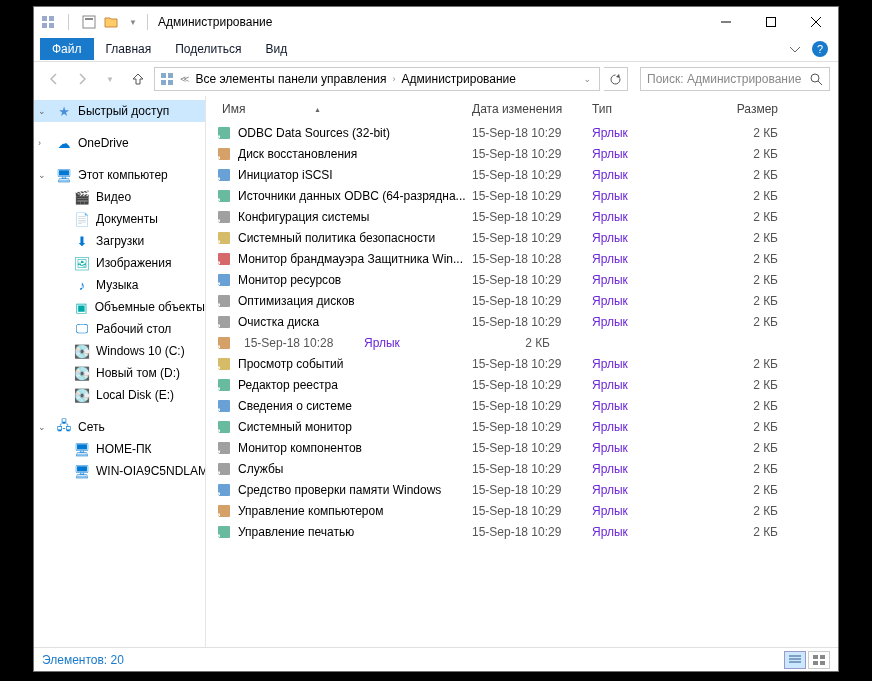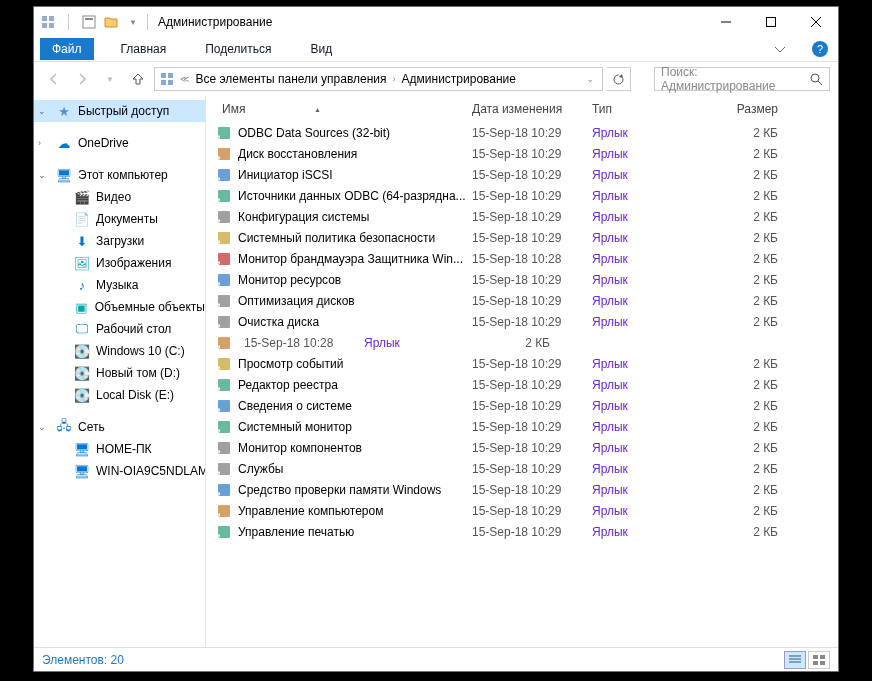--- a/index.html
+++ b/index.html
@@ -6,36 +6,36 @@
 body { background: #000; width: 872px; height: 681px; overflow: hidden; }
 .window { position: absolute; left: 33px; top: 6px; width: 806px; height: 666px; background: #fff; border: 1px solid #707070; display: flex; flex-direction: column; }
 .titlebar { height: 30px; display: flex; align-items: center; padding-left: 6px; background: #fff; }
 .titlebar .qat { display: flex; gap: 6px; align-items: center; }
 .titlebar .qat .ico { width: 16px; height: 16px; display: inline-flex; align-items: center; justify-content: center; color: #555; }
 .titlebar .sep { width: 1px; height: 16px; background: #ccc; margin: 0 6px; }
 .titlebar .title { font-size: 12px; color: #000; margin-left: 4px; }
 .titlebar .ctrls { margin-left: auto; display: flex; }
 .titlebar .ctrls div { width: 45px; height: 29px; display: flex; align-items: center; justify-content: center; font-size: 10px; color: #000; }
 .titlebar .ctrls div svg { width: 10px; height: 10px; }
-.ribbon-tabs { height: 25px; display: flex; align-items: center; border-bottom: 1px solid #e0e0e0; padding-left: 6px; font-size: 12px; gap: 15px; }
+.ribbon-tabs { height: 25px; display: flex; align-items: center; border-bottom: 1px solid #e0e0e0; padding-left: 6px; font-size: 12px; }
 .ribbon-tabs .tab { padding: 4px 12px; color: #0f172a; }
 .ribbon-tabs .tab.file { background: #1979ca; color: #fff; }
 .ribbon-tabs .spacer { flex: 1; }
 .ribbon-tabs .expand { padding: 0 8px; color: #666; }
 .ribbon-tabs .help { width: 16px; height: 16px; border-radius: 50%; background: #1979ca; color: #fff; font-size: 11px; display: flex; align-items: center; justify-content: center; margin: 0 10px 0 4px; }
 .addrbar { height: 34px; display: flex; align-items: center; padding: 4px 8px; gap: 4px; }
 .navbtn { width: 24px; height: 24px; display: flex; align-items: center; justify-content: center; color: #aaa; }
 .navbtn.enabled { color: #555; }
 .path { flex: 1; height: 24px; border: 1px solid #ccc; display: flex; align-items: center; padding: 0 4px; font-size: 12px; overflow: hidden; }
 .path .seg { padding: 0 3px; white-space: nowrap; }
 .path .chev { color: #888; font-size: 9px; padding: 0 3px; }
 .path .pico { width: 16px; height: 16px; display: inline-flex; align-items: center; justify-content: center; color: #666; margin-right: 2px; }
 .path .drop { margin-left: auto; color: #888; font-size: 9px; padding: 0 4px; }
 .refresh { width: 24px; height: 24px; border: 1px solid #ccc; border-left: none; display: flex; align-items: center; justify-content: center; color: #555; }
-.search { width: 176px; height: 24px; border: 1px solid #ccc; display: flex; align-items: center; padding: 0 6px; font-size: 12px; color: #888; margin-left: 19px; }
+.search { width: 190px; height: 24px; border: 1px solid #ccc; display: flex; align-items: center; padding: 0 6px; font-size: 12px; color: #888; margin-left: 8px; }
 .search .sico { margin-left: auto; color: #555; }
 .body { flex: 1; display: flex; overflow: hidden; }
 .nav { width: 172px; border-right: 1px solid #e5e5e5; overflow-y: auto; overflow-x: hidden; font-size: 12px; padding-top: 4px; }
 .nav .item { display: flex; align-items: center; height: 22px; padding-left: 16px; gap: 6px; white-space: nowrap; }
 .nav .item.sub { padding-left: 40px; }
 .nav .item.selected { background: #cce8ff; }
 .nav .item .nico { width: 16px; height: 16px; display: inline-flex; align-items: center; justify-content: center; font-size: 13px; }
 .nav .item .exp { width: 12px; font-size: 9px; color: #666; }
 .nav .item.top { padding-left: 4px; }
 .nav .gap { height: 10px; }

